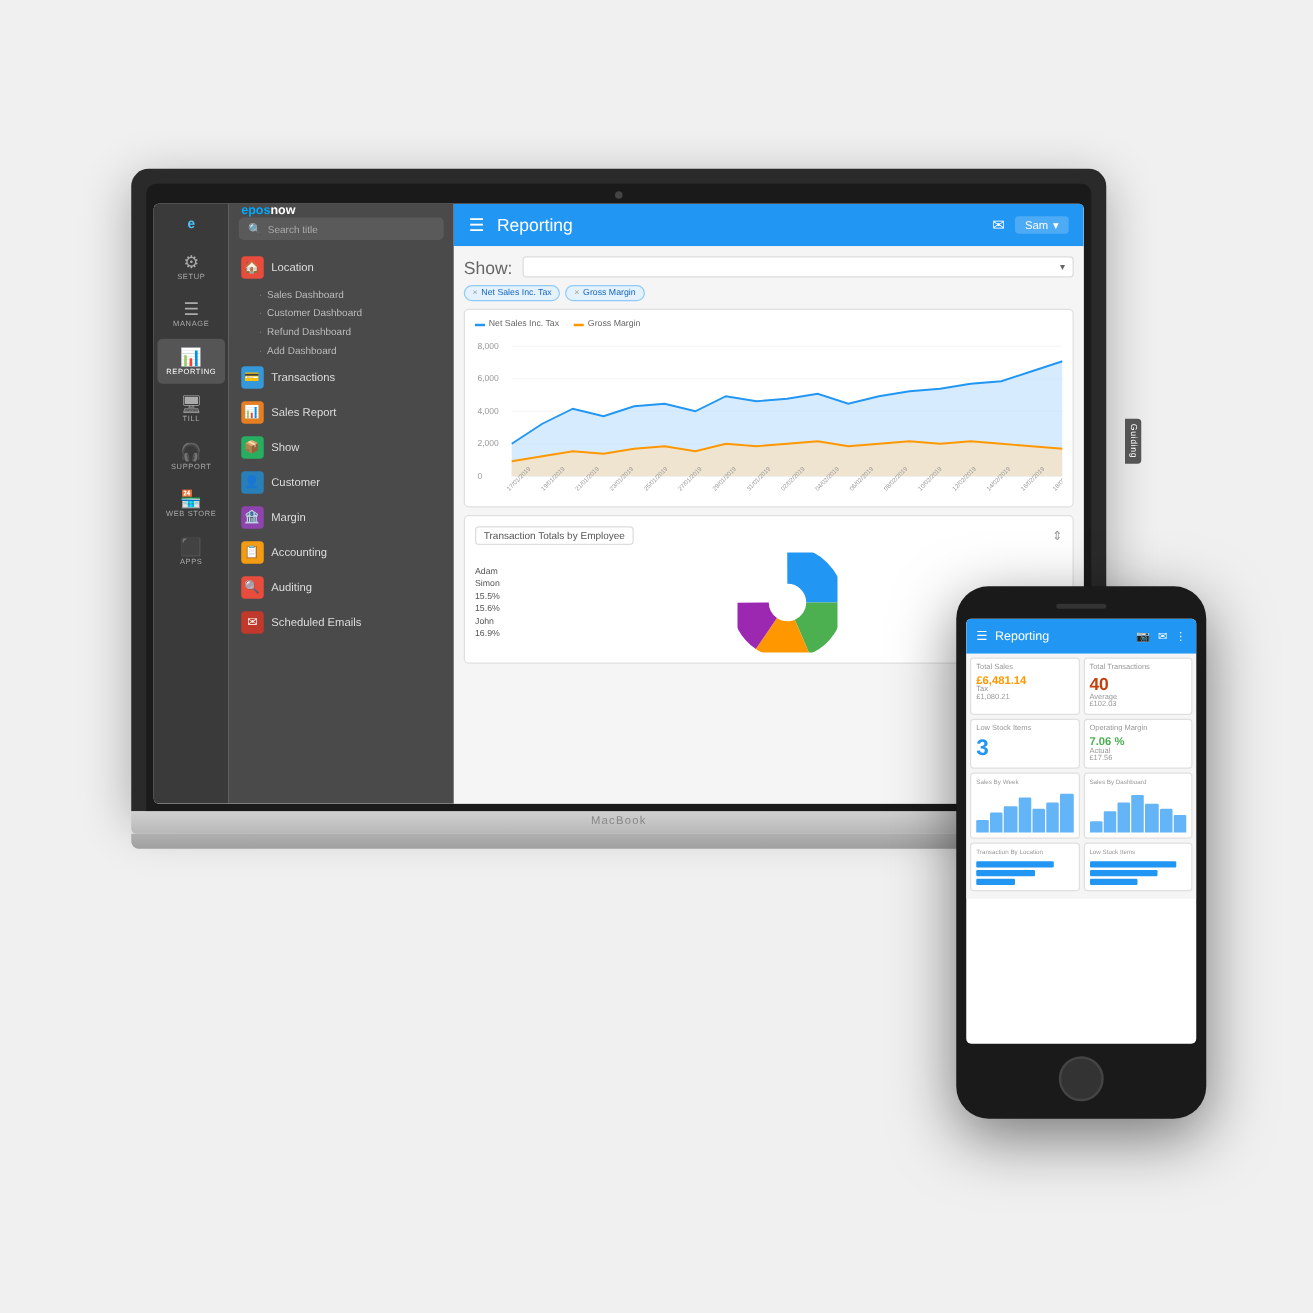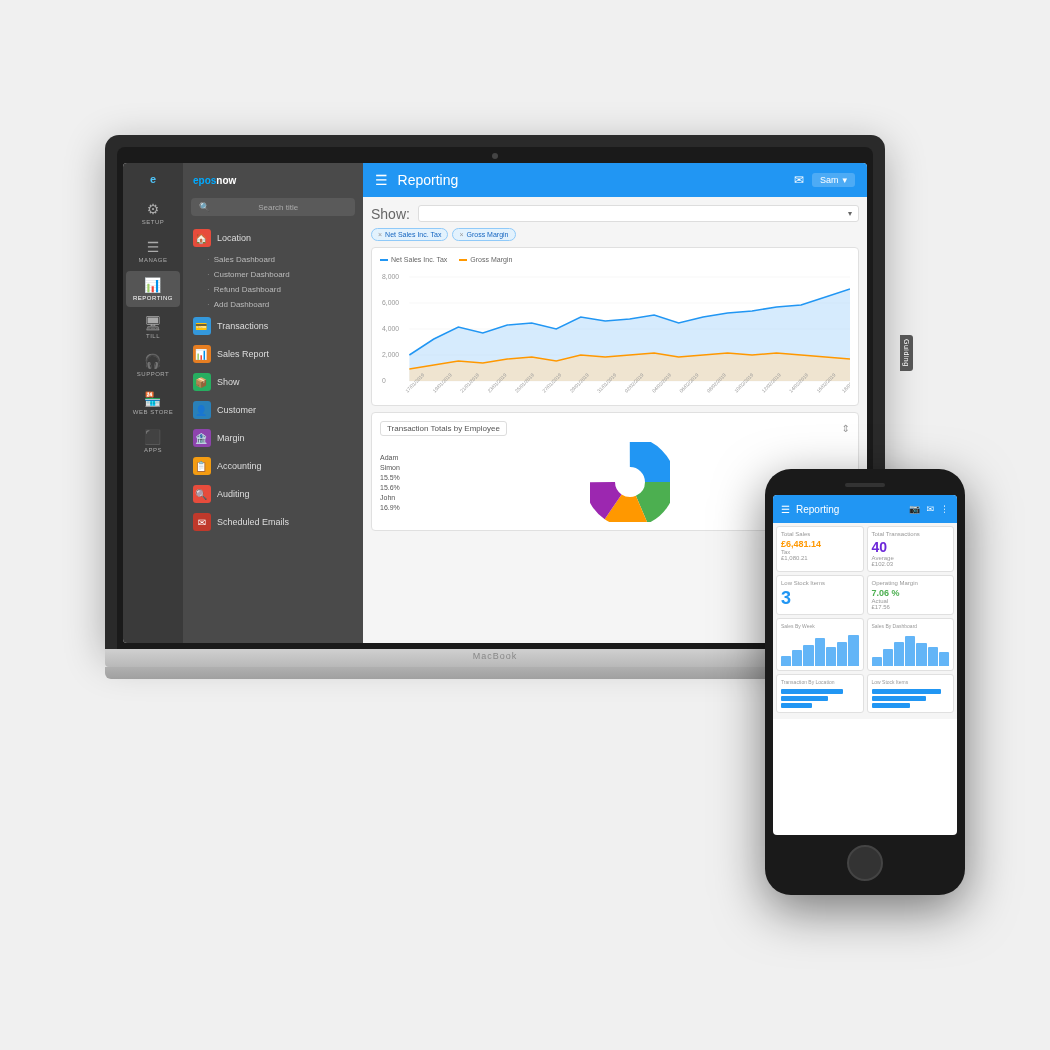--- a/index.html
+++ b/index.html
@@ -128,21 +128,21 @@
 
     
     .app-sidebar {
       width: 180px;
       background: #4a4a4a;
       display: flex;
       flex-direction: column;
     }
 
     .app-sidebar-header {
-      padding: 12px 10px;
+      padding: 0 10px;
       display: flex;
       align-items: center;
       gap: 6px;
     }
 
     .eposnow-logo {
       font-size: 10px;
       color: #fff;
       font-weight: bold;
     }
@@ -155,21 +155,20 @@
       border-radius: 4px;
       padding: 4px 8px;
       display: flex;
       align-items: center;
       gap: 4px;
     }
 
     .search-input-fake {
       font-size: 8px;
       color: #aaa;
-      margin-left: 44px;
     }
 
     .sidebar-menu {
       flex: 1;
       overflow: hidden;
     }
 
     .menu-item {
       display: flex;
       align-items: center;
@@ -457,21 +456,21 @@
 
     .phone-stat-label {
       font-size: 6px;
       color: #999;
       margin-bottom: 2px;
     }
 
     .phone-stat-value {
       font-size: 9px;
       font-weight: bold;
-      color: #6d28d9;
+      color: #c2410c;
     }
 
     .phone-stat-value.green { color: #4CAF50; }
     .phone-stat-value.orange { color: #FF9800; }
     .phone-stat-value.blue { color: #2196F3; }
 
     .phone-stat-sub {
       font-size: 6px;
       color: #999;
     }

